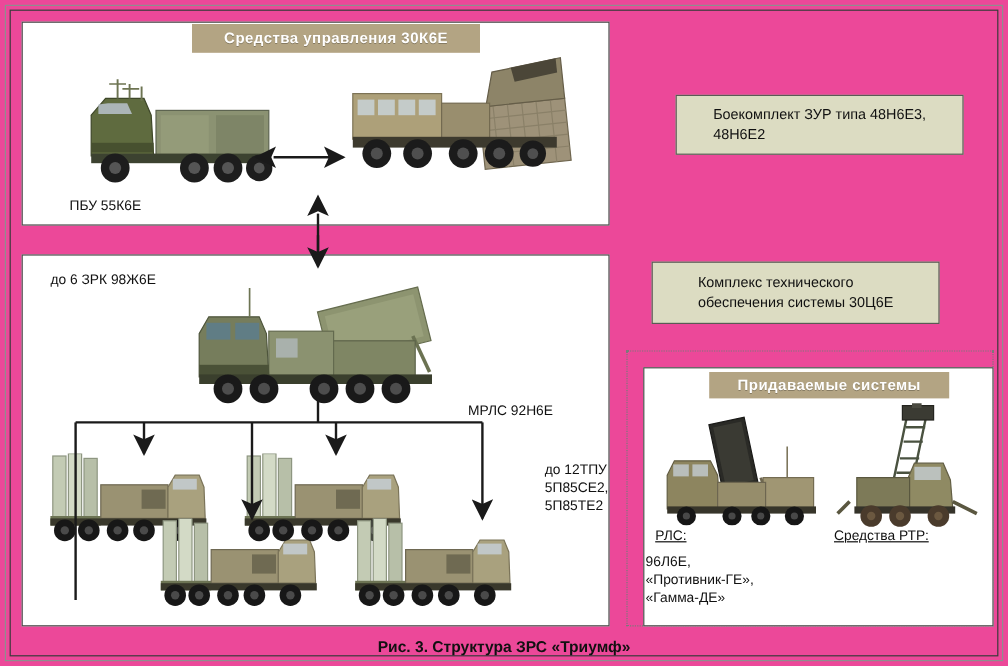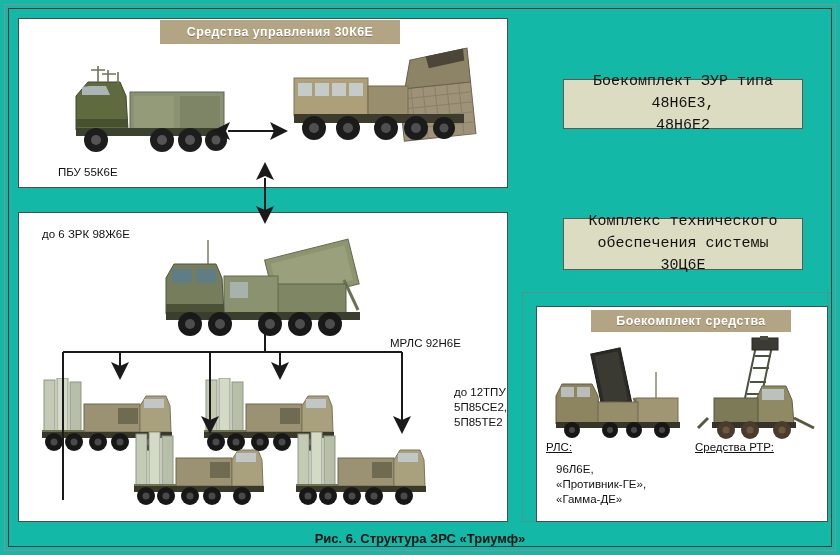--- a/index.html
+++ b/index.html
@@ -4,21 +4,21 @@
 <title>Структура ЗРС Триумф</title>
 <style>
   html,body{margin:0;padding:0;background:#fff;}
   body{
     font-family:"Liberation Sans","DejaVu Sans",sans-serif;
     -webkit-font-smoothing:antialiased;
   }
   #root{
     position:relative;
     width:840px;height:555px;
-    background:#14b8a6;
+    background:#ec4899;
     overflow:hidden;
   }
 
   
   .outer-frame{
     position:absolute;left:4px;top:4px;
     width:832px;height:547px;
     border:1px solid #8e8e8e;
     box-sizing:border-box;
   }
@@ -50,27 +50,26 @@
     box-sizing:border-box;
   }
 
   
   .olive-box{
     position:absolute;
     background:#dcdcc2;
     border:1.5px solid #5a5a55;
     box-sizing:border-box;
     display:flex;align-items:center;justify-content:center;
-    text-align:center;
-    font-size:15px;
+    text-align:left;
+    font-size:12px;
     color:#111;
     line-height:1.45;
     padding:4px 8px;
     white-space:pre-line;
-    font-family:Liberation Mono, monospace;
   }
 
   
   .cap{
     position:absolute;
     font-size:11.5px;
     color:#111;
     font-weight:normal;
     white-space:pre-line;
     line-height:1.3;
@@ -339,28 +338,28 @@
       <circle cx="82" cy="64" r="9" fill="#171717"></circle>
         <circle cx="82" cy="64" r="3.5" fill="#4a4a4a"></circle>
       <circle cx="112" cy="64" r="9" fill="#171717"></circle>
         <circle cx="112" cy="64" r="3.5" fill="#4a4a4a"></circle>
     </svg>
   </div>
 
   <div class="olive-box" style="left:563px;top:79px;width:240px;height:50px;">Боекомплект ЗУР типа  48Н6Е3,
 48Н6Е2</div>
 
-  <div class="olive-box" style="left:563px;top:218px;width:240px;height:52px;">Комплекс технического
+  <div class="olive-box" style="left:543px;top:218px;width:240px;height:52px;">Комплекс технического
 обеспечения системы 30Ц6Е</div>
 
   <div class="dotted-frame" style="left:522px;top:292px;width:306px;height:230px;"></div>
 
   <div class="panel" style="left:536px;top:306px;width:292px;height:216px;"></div>
 
-  <div class="hdr-bar" style="left:591px;top:310px;width:200px;height:22px;">Боекомплект средства</div>
+  <div class="hdr-bar" style="left:591px;top:310px;width:200px;height:22px;">Придаваемые системы</div>
 
   <div class="veh" style="left:550px;top:342px;">
     <svg width="140" height="96" viewBox="0 0 140 96">
 
       <g transform="rotate(-12 72 34)">
         <rect x="46" y="6" width="30" height="56" fill="#2a2a26" stroke="#1a1a18" stroke-width="1"></rect>
         <rect x="49" y="9" width="24" height="50" fill="#3a3a33"></rect>
       </g>
 
       <path d="M62 60 L74 80 M84 56 L92 80" stroke="#6e6750" stroke-width="2.5"></path>
@@ -411,27 +410,27 @@
       <circle cx="32" cy="94" r="9" fill="#4a3b2c"></circle>
         <circle cx="32" cy="94" r="3.5" fill="#6b5840"></circle>
       <circle cx="56" cy="94" r="9" fill="#4a3b2c"></circle>
         <circle cx="56" cy="94" r="3.5" fill="#6b5840"></circle>
       <circle cx="88" cy="94" r="9" fill="#4a3b2c"></circle>
         <circle cx="88" cy="94" r="3.5" fill="#6b5840"></circle>
     </svg>
   </div>
 
   <div class="cap u" style="left:546px;top:440px;">РЛС:</div>
-  <div class="cap" style="left:556px;top:462px;">96Л6Е,
+  <div class="cap" style="left:538px;top:462px;">96Л6Е,
 «Противник-ГЕ»,
 «Гамма-ДЕ»</div>
 
   <div class="cap u" style="left:695px;top:440px;">Средства РТР:</div>
 
-  <div class="fig-cap" style="top:531px;">Рис. 6. Структура ЗРС «Триумф»</div>
+  <div class="fig-cap" style="top:531px;">Рис. 3. Структура ЗРС «Триумф»</div>
 
   <svg id="arrows">
     <defs>
       <marker id="ah" markerWidth="9" markerHeight="9" refX="8" refY="4.5" orient="auto" markerUnits="strokeWidth">
         <path d="M0,0 L9,4.5 L0,9 L2,4.5 Z" fill="#1a1a1a"></path>
       </marker>
       <marker id="ah-start" markerWidth="9" markerHeight="9" refX="1" refY="4.5" orient="auto-start-reverse" markerUnits="strokeWidth">
         <path d="M0,0 L9,4.5 L0,9 L2,4.5 Z" fill="#1a1a1a"></path>
       </marker>
     </defs>

